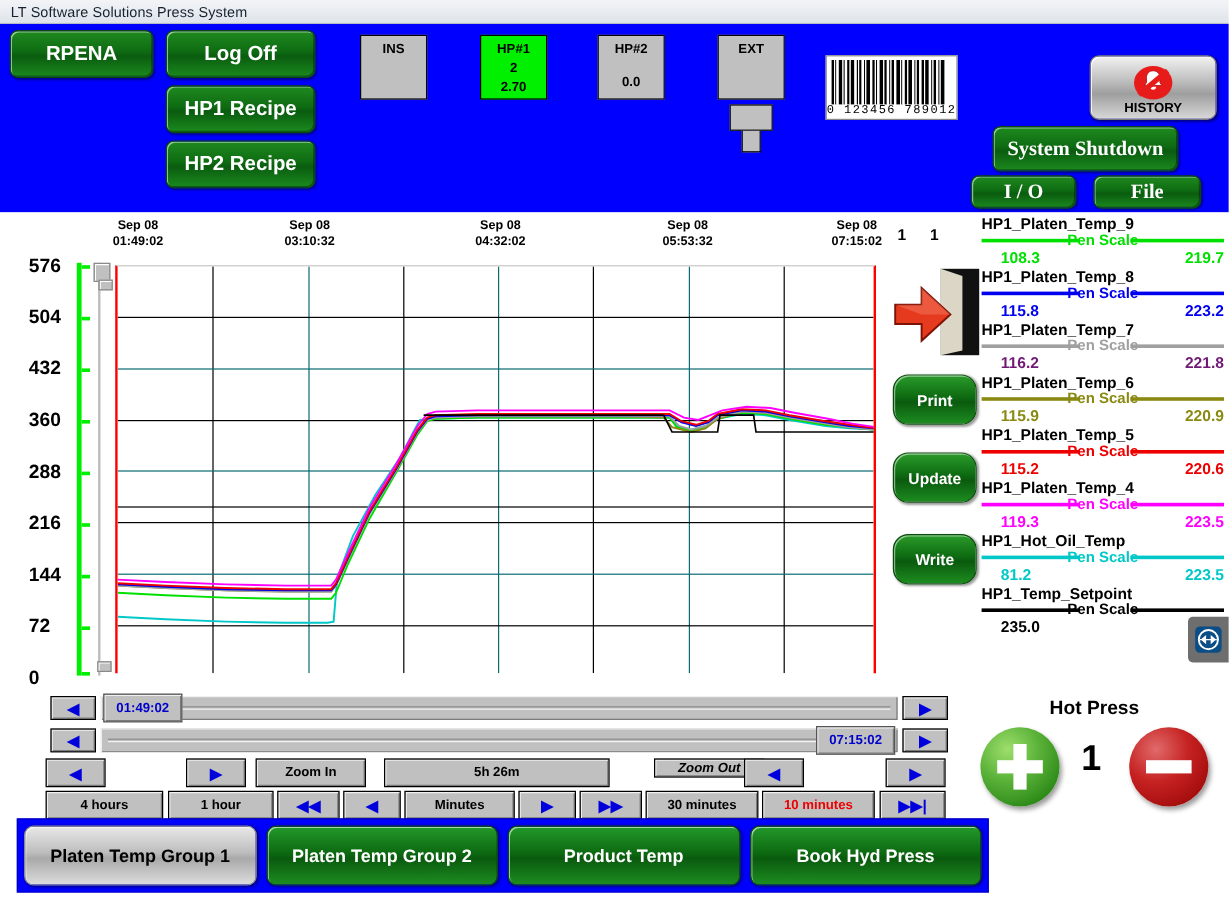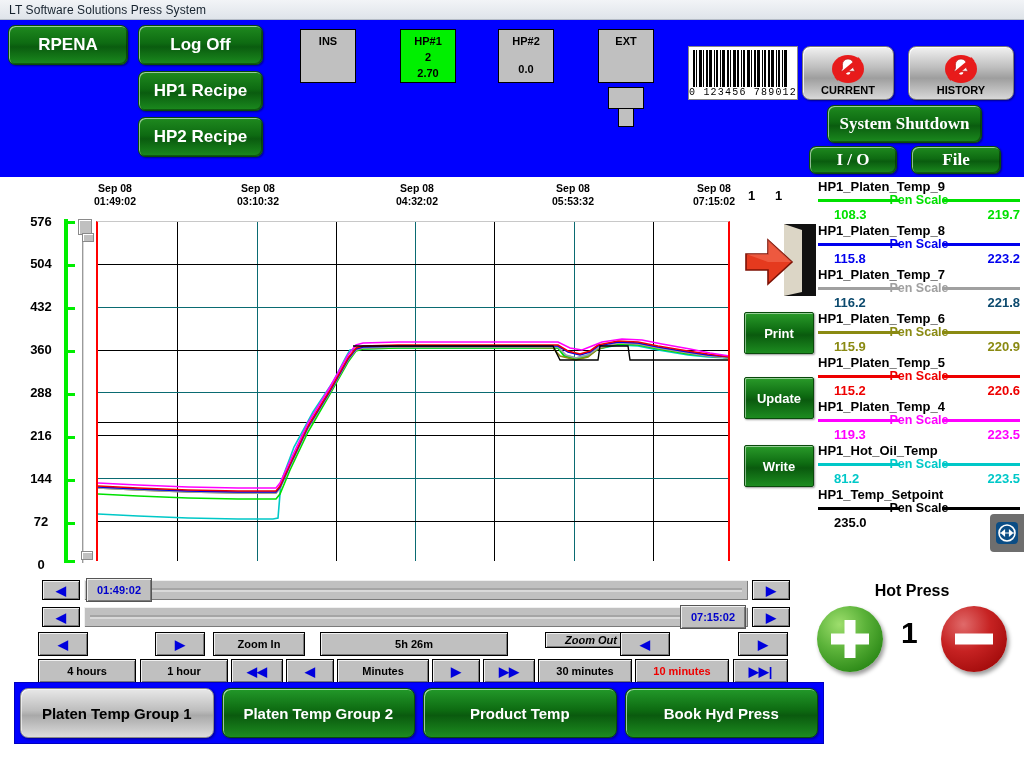--- a/index.html
+++ b/index.html
@@ -65,38 +65,38 @@
   #barcode .bars { flex:1; display:flex; align-items:stretch; padding:3px 4px 0 4px; }
   #barcode .bars i { display:block; background:#000; }
   #barcode .bc-num { font-size:10px; font-family:"Liberation Mono", monospace;
                      text-align:center; letter-spacing:1.2px; color:#000; padding-bottom:1px;}
 
   
   #chartzone { position:absolute; left:0; top:177px; width:1024px; height:397px; background:#fff; }
   .timelbl { position:absolute; font-size:10.5px; font-weight:bold; color:#000;
              text-align:center; line-height:1.25; width:90px; }
   .onelbl  { position:absolute; font-size:13px; font-weight:bold; color:#000; }
-  .ylbl { position:absolute; font-size:13px; font-weight:bold; color:#000;
-          text-align:center; width:34px; }
+  .ylbl { position:absolute; font-size:16px; font-weight:bold; color:#000;
+          text-align:left; width:34px; }
   #yaxis { position:absolute; left:64px; top:219px; width:4px; height:344px; background:#00ee00; }
   .ytick { position:absolute; left:68px; width:7px; height:3px; background:#00ee00; }
   #vscroll { position:absolute; left:78px; top:219px; width:14px; height:344px; }
   #vscroll .trough { position:absolute; left:4px; top:0; width:2px; height:100%;
                      border-left:1px solid #9a9a9a; border-right:1px solid #d8d8d8; }
   #vscroll .thumb { position:absolute; left:0; width:14px; height:16px;
                     background:#c0c0c0; border:1px solid #8a8a8a;
                     box-shadow: inset 1px 1px 0 #fff; cursor:pointer;}
 
   #plot { position:absolute; left:96px; top:221px; width:634px; height:340px;
           background:#fff; border-top:1px solid #c8c8c8; border-right:2px solid #ff0000;
           border-left:2px solid #ff0000; overflow:hidden; }
   .vgrid { position:absolute; top:0; width:1px; height:100%; }
   .hgrid { position:absolute; left:0; width:100%; height:1px; }
 
-  .cbtn { position:absolute; width:70px; height:42px; border-radius:2px;
+  .cbtn { position:absolute; width:70px; height:42px; border-radius:13px;
      background:linear-gradient(#2a9b2a,#0d6a11 45%,#0a5a0e 55%,#1d8c20);
      border:1px solid #0a4a0c; color:#fff; font-weight:bold; font-size:13px;
      display:flex;align-items:center;justify-content:center; cursor:pointer;
      box-shadow: inset 1px 1px 0 rgba(255,255,255,.5), 1px 1px 2px rgba(0,0,0,.4); }
 
   
   #pens { position:absolute; left:816px; top:180px; width:208px; }
   .pen { height:44px; position:relative; }
   .pen .nm { font-size:13px; font-weight:bold; color:#000; line-height:1.05;
              position:absolute; left:2px; top:0; }
@@ -249,31 +249,20 @@
         <i style="width:1px;background:#fff"></i>
       <i style="width:2px"></i>
         <i style="width:2px;background:#fff"></i>
       <i style="width:1px"></i>
         <i style="width:1px;background:#fff"></i>
       <i style="width:3px"></i>
     </div>
     <div class="bc-num">0 123456 789012</div>
   </div>
 
-  <div class="abtn" style="left:802px;top:26px;width:92px;height:54px;">
-    <span class="bell">
-      <svg width="34" height="30" viewBox="0 0 34 30">
-        <ellipse cx="17" cy="15" rx="16" ry="14" fill="#e81b1b"></ellipse>
-        <path d="M17 5 c-3.3 0 -5.6 2.4 -5.6 5.6 v4.2 l-1.6 2.4 h14.4 l-1.6 -2.4 v-4.2 c0 -3.2 -2.3 -5.6 -5.6 -5.6 z" fill="#ffffff" stroke="#b01010" stroke-width=".7"></path>
-        <path d="M14.6 18.3 a2.4 2.4 0 0 0 4.8 0 z" fill="#ffffff"></path>
-        <path d="M5 25 L29 5" stroke="#e81b1b" stroke-width="4.5"></path>
-      </svg>
-    </span>
-    <div class="lbl">CURRENT</div>
-  </div>
 
   <div class="abtn" style="left:908px;top:26px;width:106px;height:54px;">
     <span class="bell">
       <svg width="34" height="30" viewBox="0 0 34 30">
         <ellipse cx="17" cy="15" rx="16" ry="14" fill="#e81b1b"></ellipse>
         <path d="M17 5 c-3.3 0 -5.6 2.4 -5.6 5.6 v4.2 l-1.6 2.4 h14.4 l-1.6 -2.4 v-4.2 c0 -3.2 -2.3 -5.6 -5.6 -5.6 z" fill="#ffffff" stroke="#b01010" stroke-width=".7"></path>
         <path d="M14.6 18.3 a2.4 2.4 0 0 0 4.8 0 z" fill="#ffffff"></path>
         <path d="M5 25 L29 5" stroke="#e81b1b" stroke-width="4.5"></path>
       </svg>
     </span>
@@ -412,21 +401,21 @@
     </div>
   </div>
 
   <div class="pen">
     <div class="nm">HP1_Platen_Temp_7</div>
     <div class="scalerow">
       <div class="ln l" style="background:#a0a0a0"></div>
         <div class="ln r" style="background:#a0a0a0"></div>
       <div class="ps" style="color:#a0a0a0">Pen Scale</div>
     </div>
-    <div class="vals" style="color:#0c4a6e">
+    <div class="vals" style="color:#701a75">
       <span>116.2</span>
       <span>221.8</span>
     </div>
   </div>
 
   <div class="pen">
     <div class="nm">HP1_Platen_Temp_6</div>
     <div class="scalerow">
       <div class="ln l" style="background:#8a8a12"></div>
         <div class="ln r" style="background:#8a8a12"></div>

